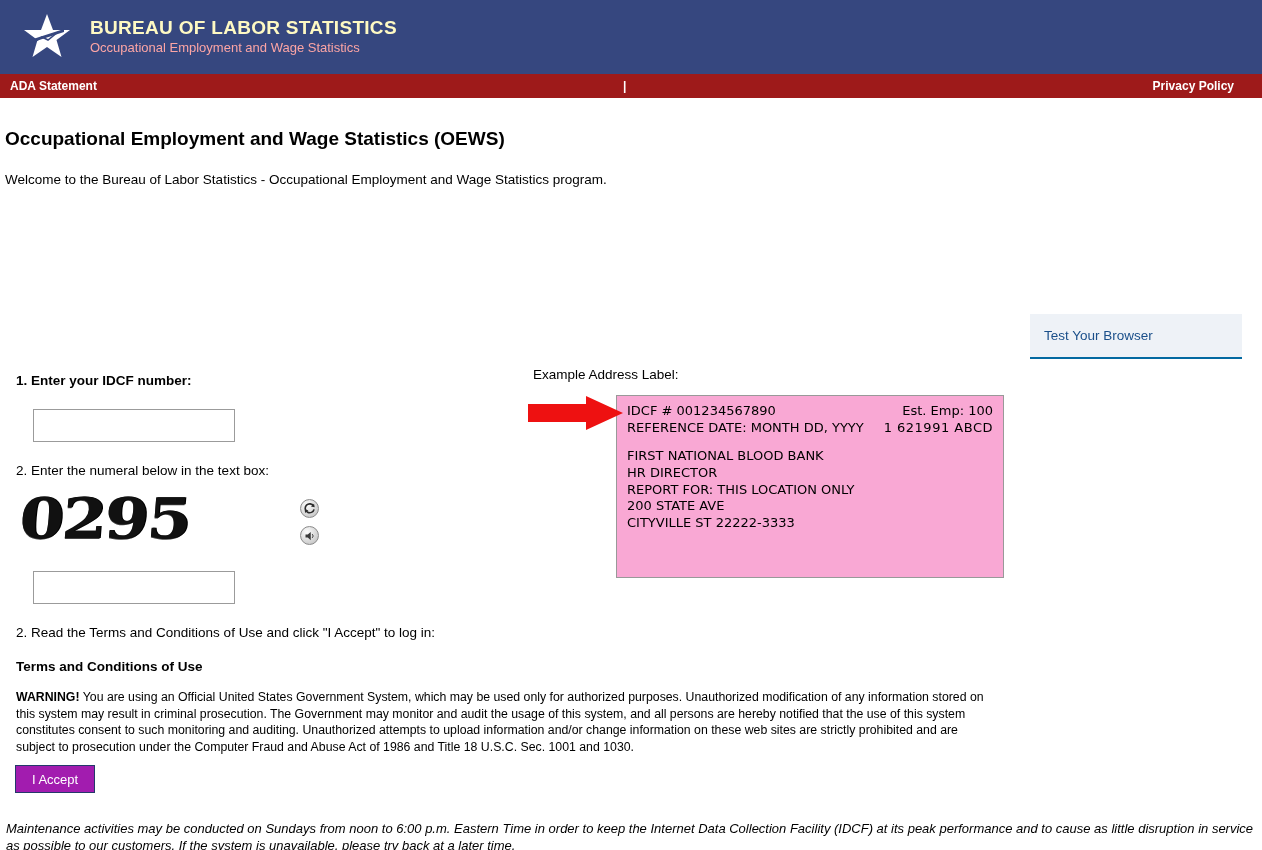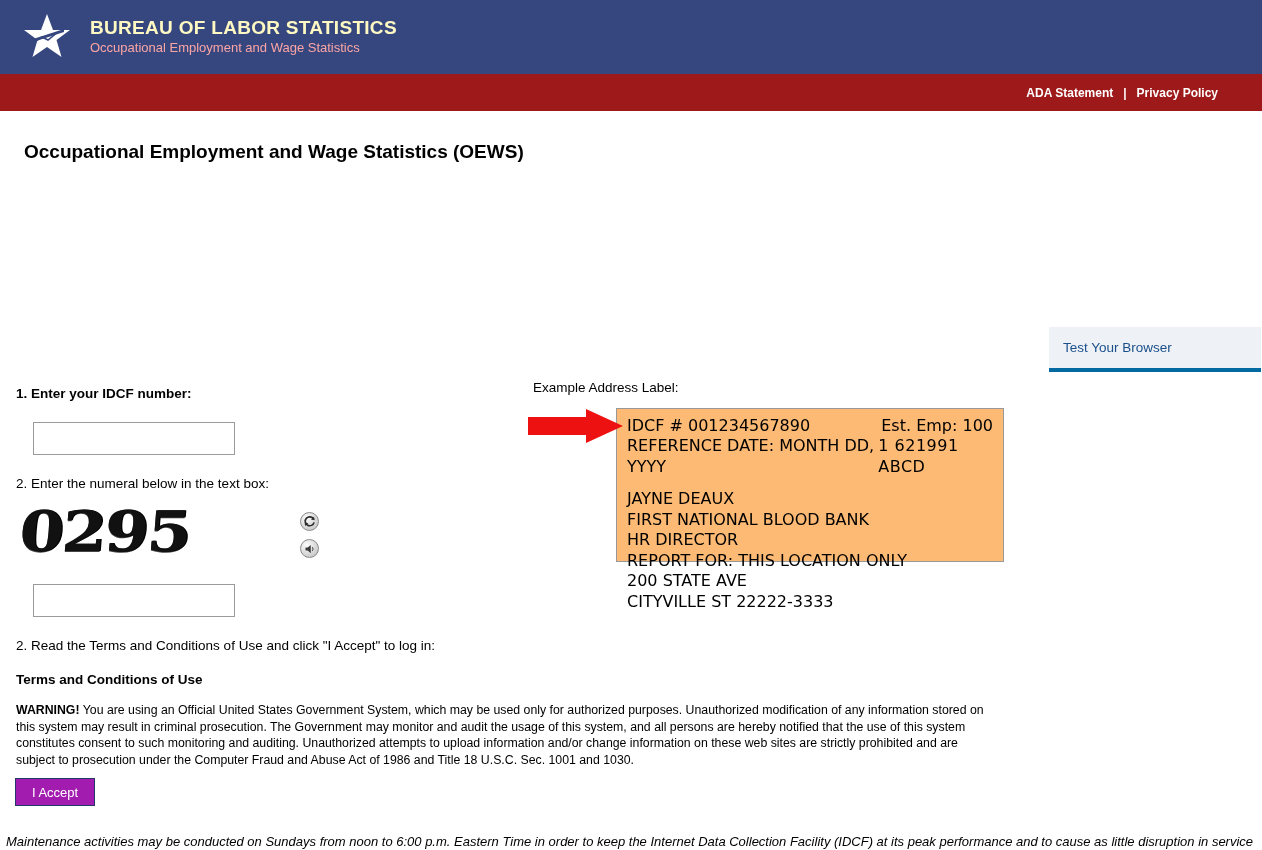--- a/index.html
+++ b/index.html
@@ -53,64 +53,64 @@
   }
   .header-subtitle {
     color: #fca5a5;
     font-size: 13px;
     line-height: 1.3;
     margin-top: 2px;
   }
 
   .redbar {
     background: #9e1a1a;
-    height: 37px;
+    height: 24px;
     display: flex;
     align-items: center;
-    justify-content: flex-end;
-    padding-right: 34px;
+    justify-content: space-between;
+    padding-right: 18px;
     box-sizing: border-box;
   }
   .redbar a {
     color: #ffffff;
     font-size: 12px;
     font-weight: bold;
     text-decoration: none;
     margin: 0 10px;
   }
   .redbar .sep {
     color: #ffffff;
     font-size: 12px;
     font-weight: bold;
   }
 
   
   .content {
     position: relative;
-    padding: 0 24px;
+    padding: 0 5px;
   }
   h1.page-title {
     font-size: 19px;
     font-weight: bold;
     margin: 30px 0 0 0;
     color: #000;
   }
   .welcome {
     font-size: 13.5px;
     margin: 22px 0 0 0;
   }
 
   .test-browser-box {
     position: absolute;
-    right: 1px;
+    right: 20px;
     top: 186px;
     width: 212px;
     height: 45px;
     background: #eef2f7;
-    border-bottom: 4px solid #0369a1;
+    border-bottom: 2px solid #0369a1;
     display: flex;
     align-items: center;
     padding-left: 14px;
     box-sizing: border-box;
   }
   .test-browser-box a {
     color: #1a4f8a;
     font-size: 13.5px;
     text-decoration: none;
   }
@@ -211,27 +211,27 @@
     line-height: 1.3;
   }
 
   
   .label-caption {
     position: absolute; left: 533px; top: 239px;
     font-size: 13.5px;
   }
   .addr-box {
     position: absolute; left: 616px; top: 267px;
-    width: 388px; height: 154px;
+    width: 388px; height: 183px;
     border: 1px solid #999999;
-    background: #fdba74;
+    background: #f9a8d4;
     box-sizing: border-box;
     padding: 7px 10px;
     font-family: "DejaVu Sans", sans-serif;
-    font-size: 16px;
+    font-size: 13px;
     line-height: 1.28;
   }
   .addr-row1 {
     display: flex;
     justify-content: space-between;
   }
   .addr-row2 {
     display: flex;
     justify-content: space-between;
   }
@@ -265,20 +265,21 @@
 
 <div class="redbar">
   <a href="#">ADA Statement</a>
   <span class="sep">|</span>
   <a href="#">Privacy Policy</a>
 </div>
 
 <div class="content">
 
   <h1 class="page-title">Occupational Employment and Wage Statistics (OEWS)</h1>
+  <p class="welcome">Welcome to the Bureau of Labor Statistics - Occupational Employment and Wage Statistics program.</p>
 
   <div class="test-browser-box">
     <a href="#">Test Your Browser</a>
   </div>
 
   <div class="step-label step1">1. Enter your IDCF number:</div>
   <input class="idcf-input" type="text" value="" placeholder="" style="">
 
   <div class="step-label step2">2. Enter the numeral below in the text box:</div>
 
@@ -315,21 +316,20 @@
   <div class="addr-box">
     <div class="addr-row1">
       <span>IDCF # 001234567890</span>
       <span>Est. Emp: 100</span>
     </div>
     <div class="addr-row2">
       <span>REFERENCE DATE: MONTH DD, YYYY</span>
       <span class="right">1   621991    ABCD</span>
     </div>
     <div class="addr-block">
-      <div>JAYNE DEAUX</div>
       <div>FIRST NATIONAL BLOOD BANK</div>
       <div>HR DIRECTOR</div>
       <div>REPORT FOR: THIS LOCATION ONLY</div>
       <div>200 STATE AVE</div>
       <div>CITYVILLE ST 22222-3333</div>
     </div>
   </div>
 
   <div class="arrow">
     <svg width="96" height="34" viewBox="0 0 96 34" xmlns="http://www.w3.org/2000/svg">

